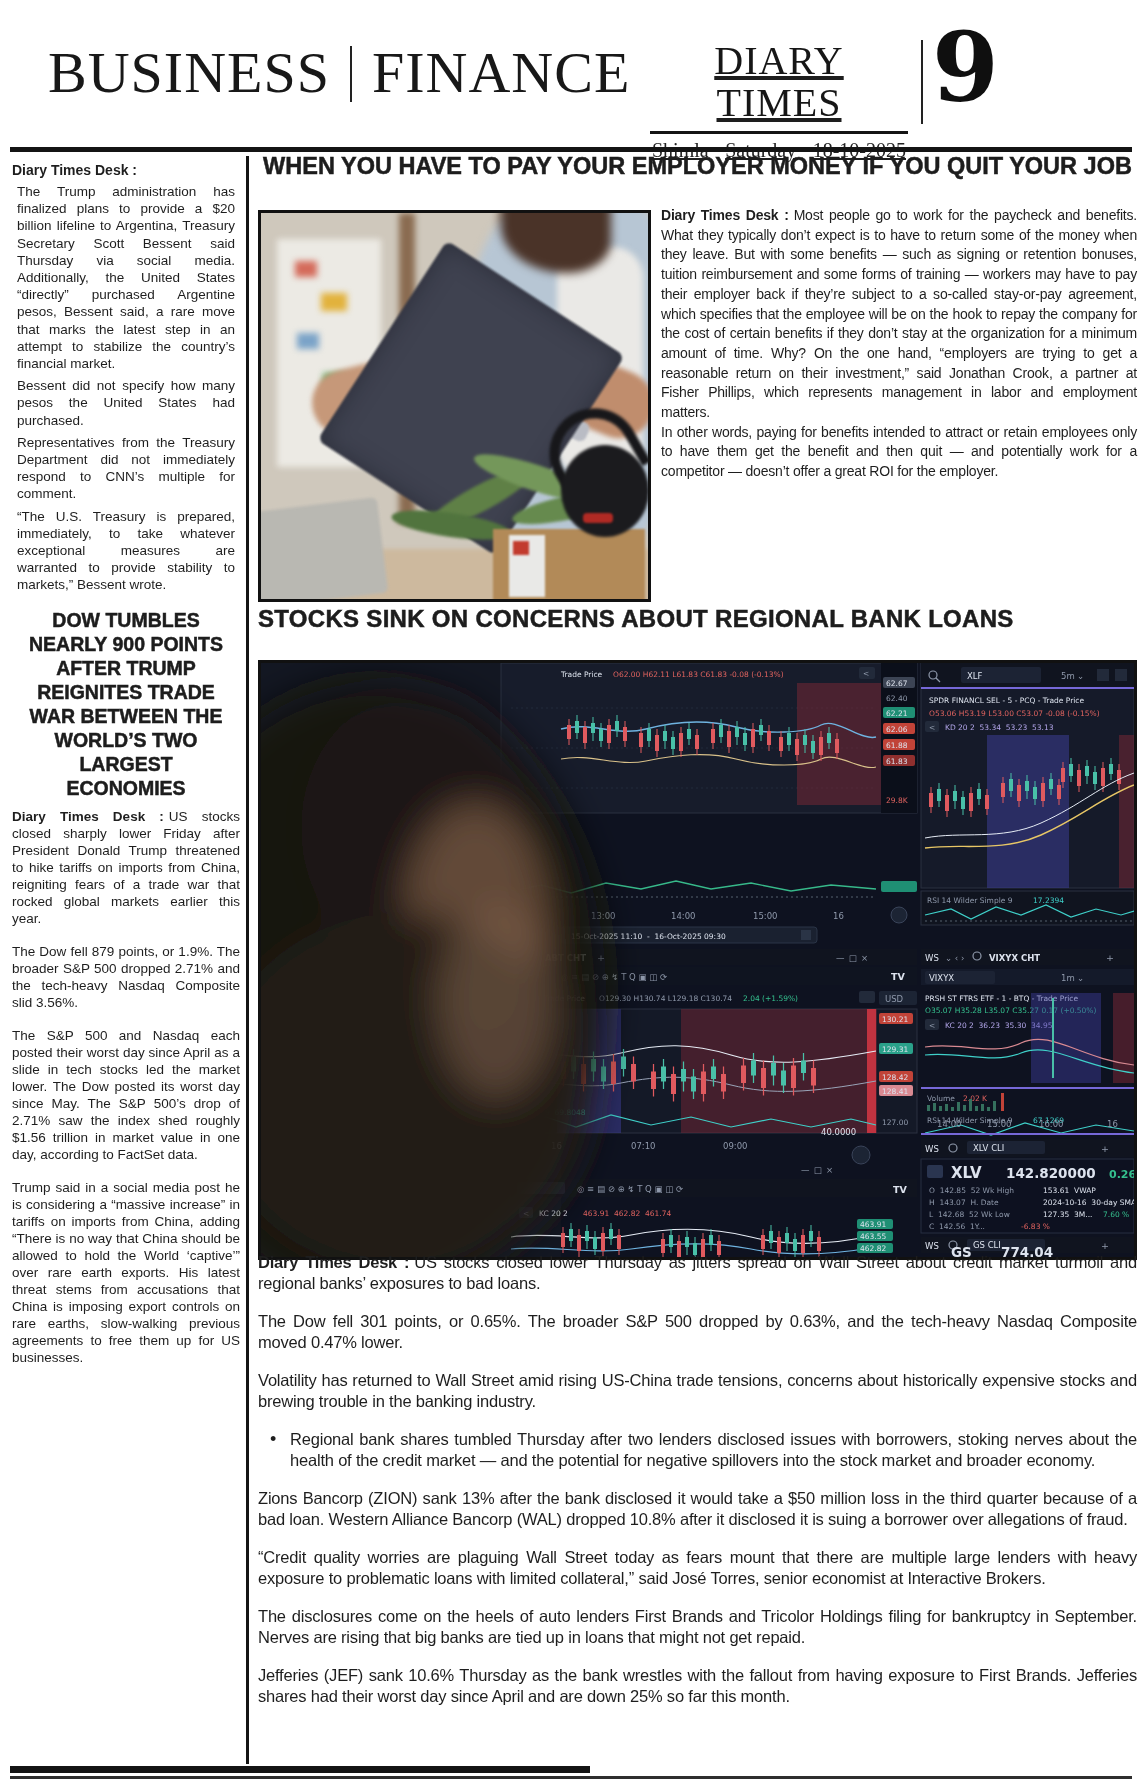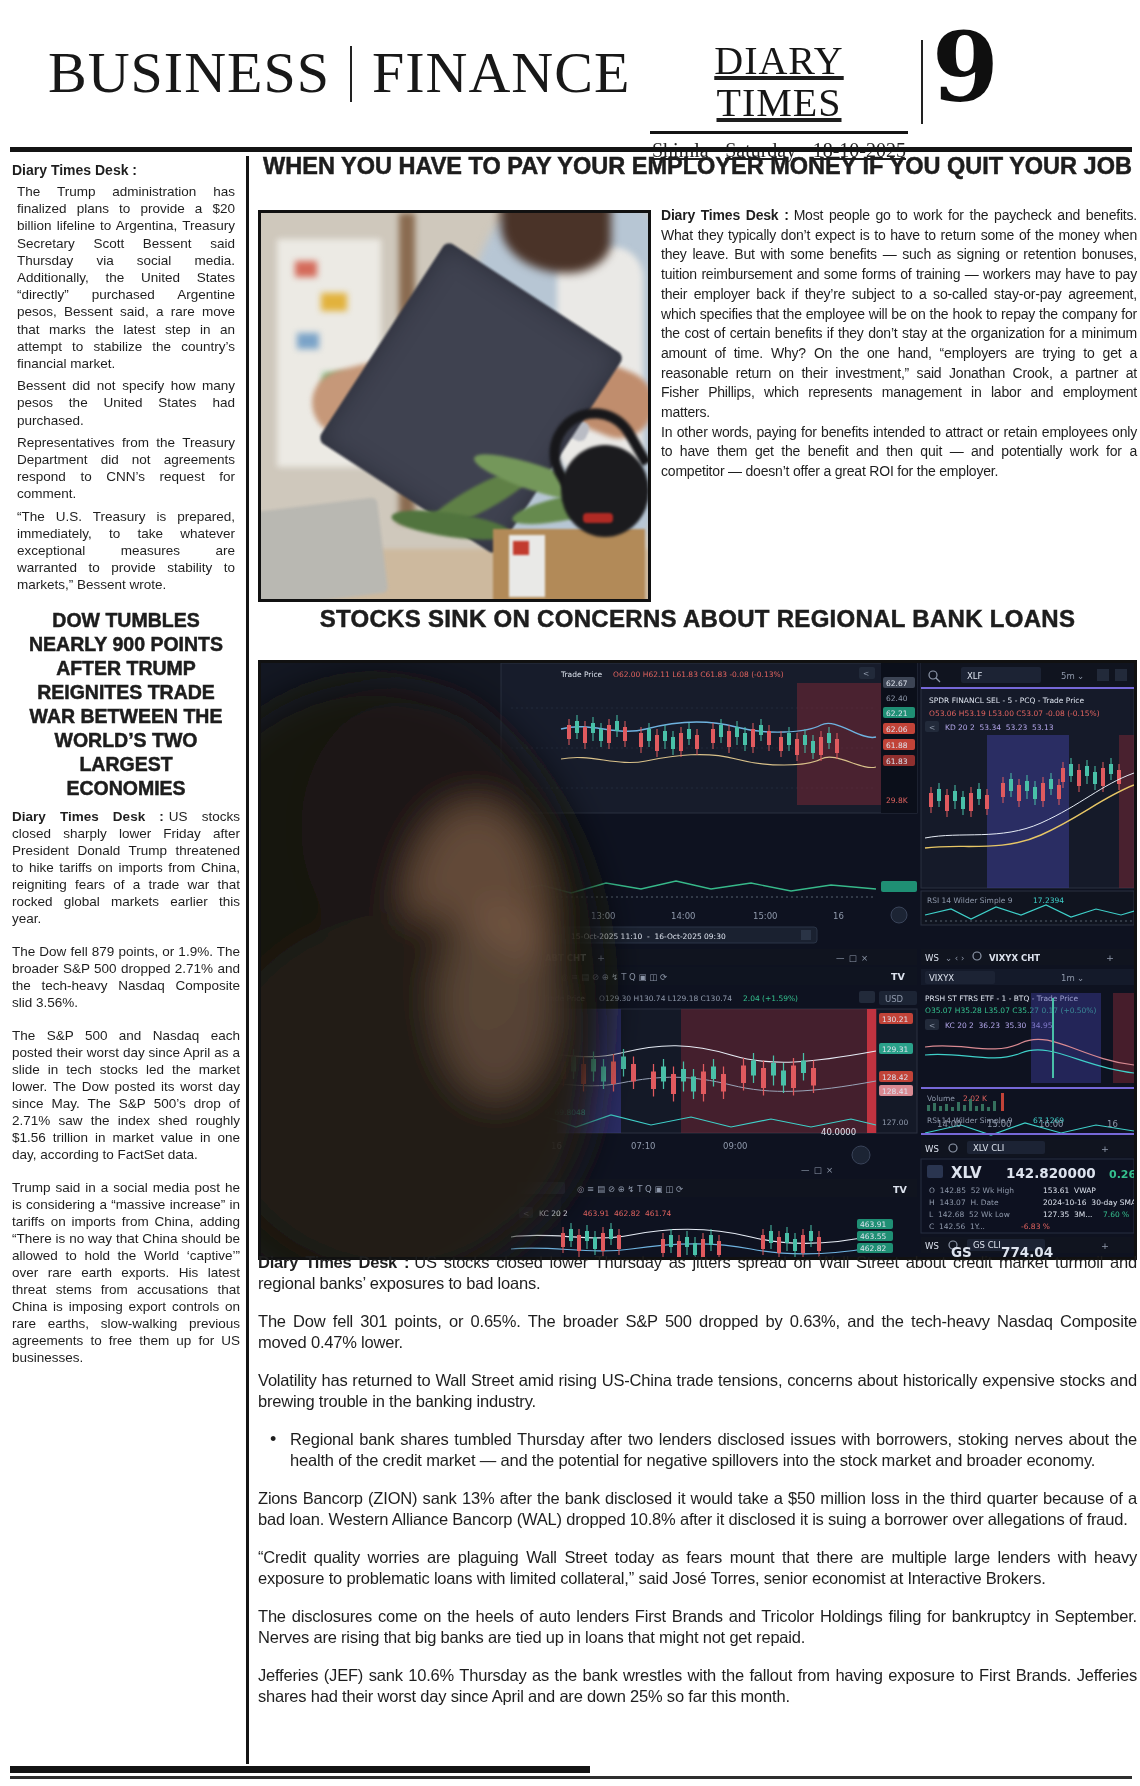--- a/index.html
+++ b/index.html
@@ -36,21 +36,21 @@
   .inline-byline { font-weight:bold; margin-right:5px; }
 
   
   .main-headline { position:absolute; left:258px; top:152px; width:879px; text-align:center;
                    font-size:23.5px; line-height:28px; }
   .photo1 { position:absolute; left:258px; top:210px; width:393px; height:392px;
             border:3px solid #111; box-sizing:border-box; background:#cfc8bc; overflow:hidden; }
   .employer-text { position:absolute; left:661px; top:206px; width:476px;
                    font-size:14px; line-height:19.7px; letter-spacing:-0.2px; text-align:justify; }
   .employer-text p { margin:0; }
-  .stocks-headline { position:absolute; left:258px; top:605px; width:879px; text-align:center;
+  .stocks-headline { position:absolute; left:258px; top:605px; width:879px; text-align:left;
                      font-size:24px; line-height:28px; letter-spacing:0.3px; }
   .photo2 { position:absolute; left:258px; top:640px; width:879px; height:600px;
             border:3px solid #111; box-sizing:border-box; background:#0d111c; overflow:hidden;margin-top:20px; }
   .photo2 svg { display:block; width:100%; height:100%; }
 
   .stocks-body { position:absolute; left:258px; top:1252px; width:879px;
                  font-size:16.5px; line-height:20.5px; letter-spacing:-0.2px; text-align:justify; }
   .stocks-body p { margin:0 0 18px; }
   .bullet-para { position:relative; padding-left:32px; margin:0; }
   .bullet-para::before { content:"\2022"; position:absolute; left:12px; top:0; font-size:18px; }
@@ -115,21 +115,21 @@
   <div class="header-vbar"></div>
   <div class="pagenum">9</div>
   <div class="header-rule"></div>
   <div class="col-divider"></div>
 
   <div class="left-col">
     <div class="byline">Diary Times Desk :</div>
     <div class="body-a1">
       <p>The Trump administration has finalized plans to provide a $20 billion lifeline to Argentina, Treasury Secretary Scott Bessent said Thursday via social media. Additionally, the United States “directly” purchased Argentine pesos, Bessent said, a rare move that marks the latest step in an attempt to stabilize the country’s financial market.</p>
       <p>Bessent did not specify how many pesos the United States had purchased.</p>
-      <p>Representatives from the Treasury Department did not agreements respond to CNN’s request for comment.</p>
+      <p>Representatives from the Treasury Department did not immediately respond to CNN’s multiple for comment.</p>
       <p>“The U.S. Treasury is prepared, immediately, to take whatever exceptional measures are warranted to provide stability to markets,” Bessent wrote.</p>
     </div>
     <div class="h-left2 xbold">DOW TUMBLES NEARLY 900 POINTS AFTER TRUMP REIGNITES TRADE WAR BETWEEN THE WORLD’S TWO LARGEST ECONOMIES</div>
     <div class="body-a2">
       <p><span class="inline-byline">Diary Times Desk :</span><span>US stocks closed sharply lower Friday after President Donald Trump threatened to hike tariffs on imports from China, reigniting fears of a trade war that rocked global markets earlier this year.</span></p>
       <p>The Dow fell 879 points, or 1.9%. The broader S&amp;P 500 dropped 2.71% and the tech-heavy Nasdaq Composite slid 3.56%.</p>
       <p>The S&amp;P 500 and Nasdaq each posted their worst day since April as a slide in tech stocks led the market lower. The Dow posted its worst day since May. The S&amp;P 500’s drop of 2.71% saw the index shed roughly $1.56 trillion in market value in one day, according to FactSet data.</p>
       <p>Trump said in a social media post he is considering a “massive increase” in tariffs on imports from China, adding “There is no way that China should be allowed to hold the World ‘captive’” over rare earth exports. His latest threat stems from accusations that China is imposing export controls on rare earths, slow-walking previous agreements to free them up for US businesses.</p>
     </div>
   </div>

